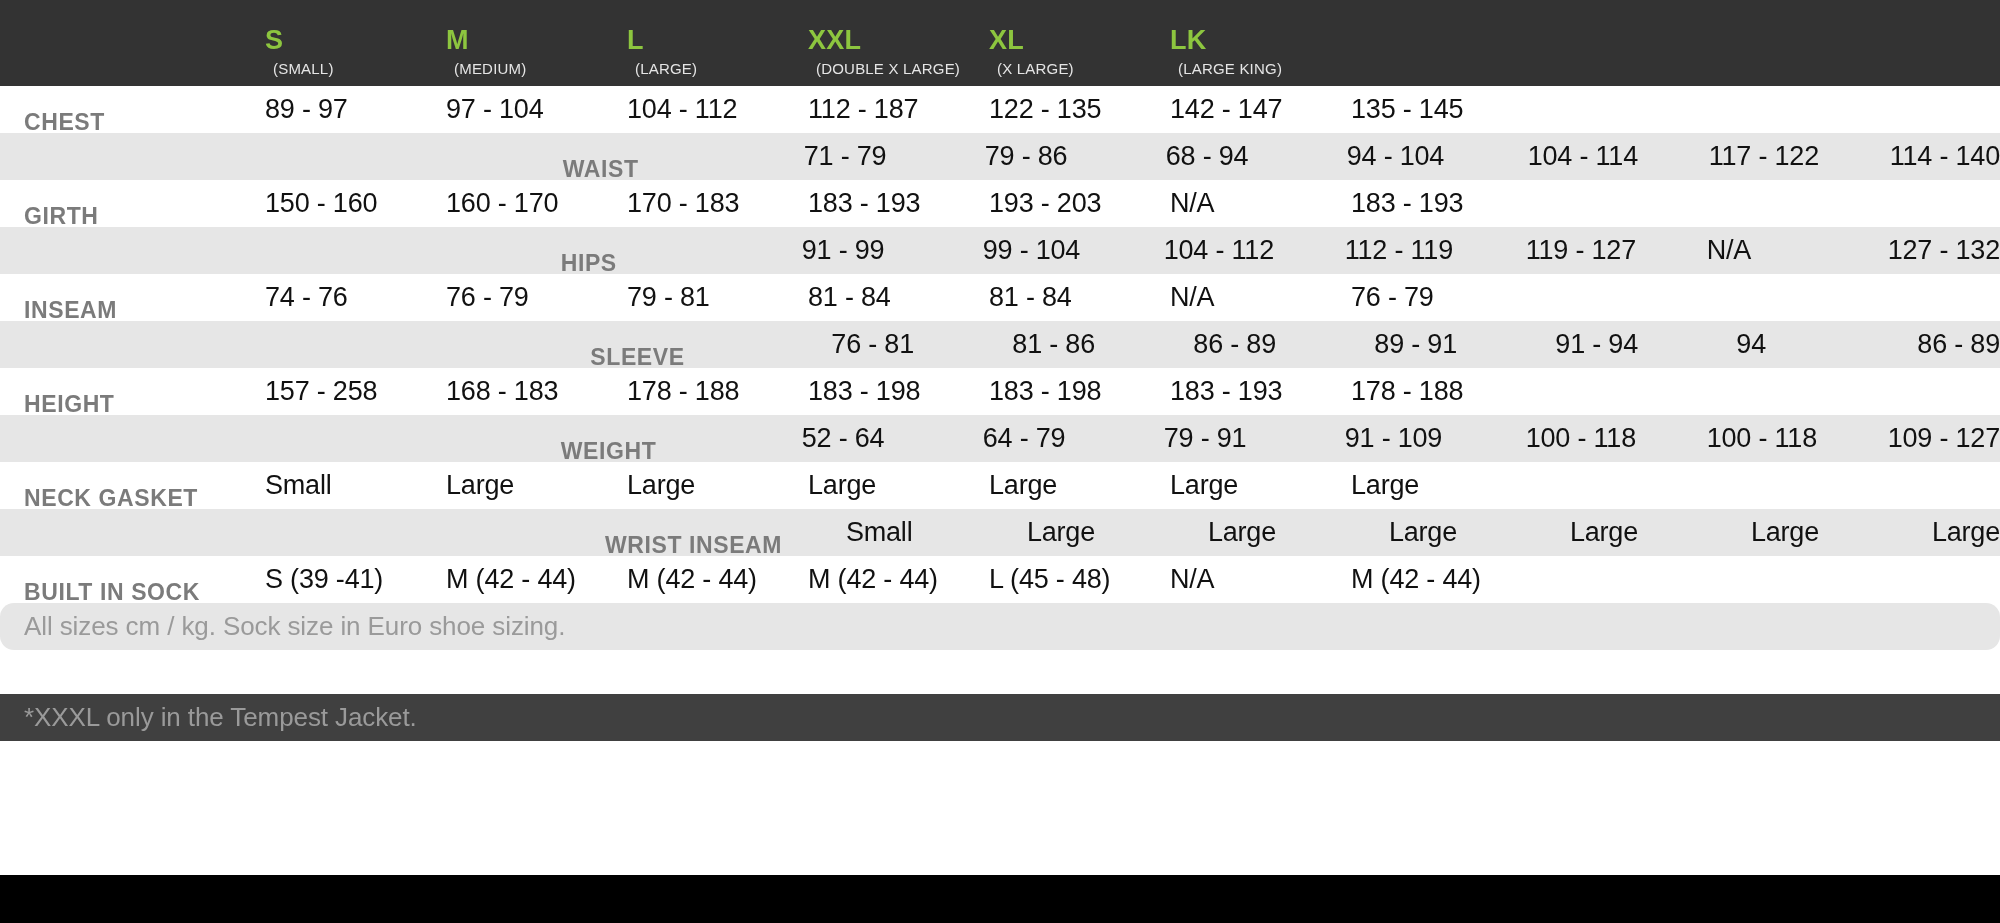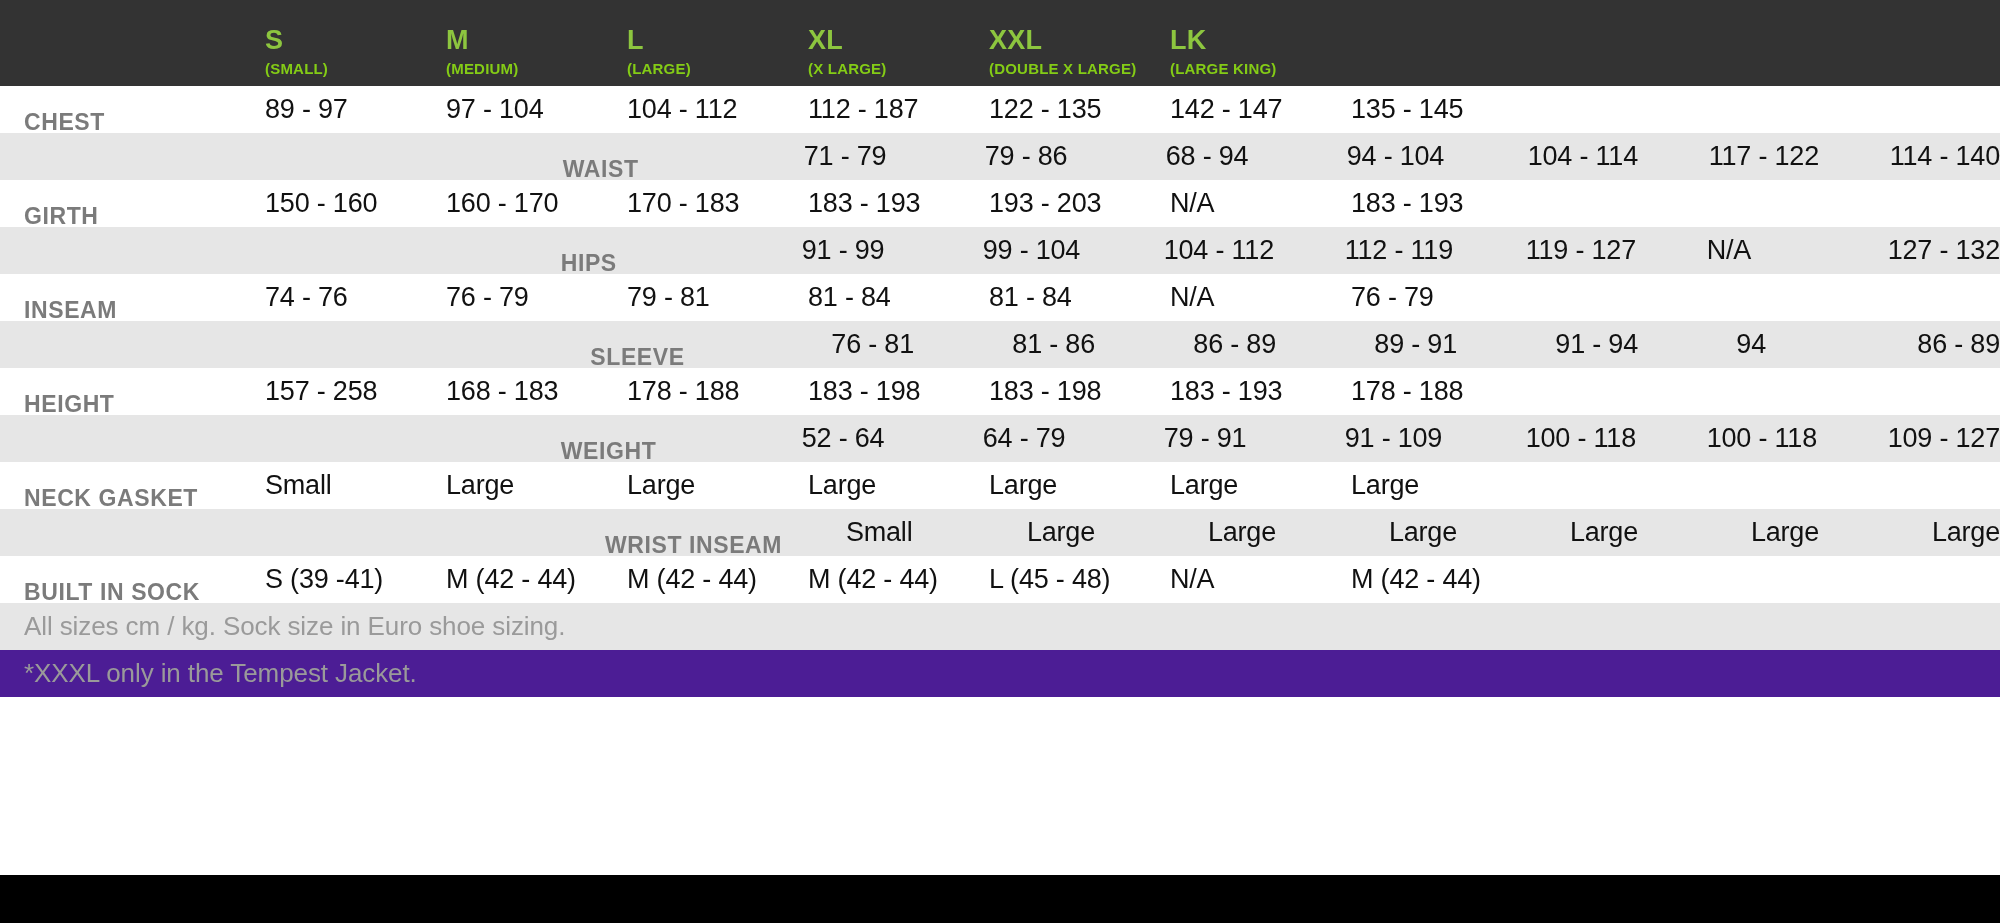--- a/index.html
+++ b/index.html
@@ -23,25 +23,26 @@
   .th-code {
     font-size:27px;
     font-weight:bold;
     color:#8DC63F;
     line-height:1.0;
     letter-spacing:0.3px;
   }
   .th-code .star { font-size:24px; }
   .th-desc {
     font-size:15px;
-    font-weight:bold;
-    color:#84cc16;
+    font-weight:normal;
+    color:#e5e5e5;
     line-height:1.0;
     margin-top:7px;
     letter-spacing:0.2px;
+    margin-left:8px;
   }
 
   
   .row { display:flex; align-items:center; flex:0 0 47px; height:47px; }
   .row.odd  { background:#ffffff; }
   .row.even { background:#e6e6e6;justify-content:flex-end; }
 
   .cell { flex:0 0 auto; }
   .c-label { flex:0 0 265px; padding-left:24px;margin-top:25px; }
   .c-data  { flex:0 0 181px; }
@@ -61,22 +62,22 @@
     white-space:nowrap;
     letter-spacing:-0.2px;
   }
 
   
   .note {
     display:flex; align-items:center;
     flex:0 0 47px; height:47px;
     padding-left:24px;
   }
-  .note.even { background:#e6e6e6; }
-  .note.odd  { background:#4c1d95; }
+  .note.even { background:#e6e6e6;border-radius:14px; }
+  .note.odd  { background:#404040;margin-top:44px; }
   .note-txt {
     font-size:26px;
     font-weight:300;
     color:#9a9a9a;
     letter-spacing:-0.1px;
     white-space:nowrap;
   }
 
   .spacer { flex:1 1 auto; background:#ffffff; }
   .footer-bar { flex:0 0 48px; height:48px; background:#000000; width:100%; }
@@ -94,26 +95,26 @@
     </div>
     <div class="cell c-data">
       <div class="th-code"><span>M</span><span class="star"></span></div>
       <div class="th-desc">(MEDIUM)</div>
     </div>
     <div class="cell c-data">
       <div class="th-code"><span>L</span><span class="star"></span></div>
       <div class="th-desc">(LARGE)</div>
     </div>
     <div class="cell c-data">
+      <div class="th-code"><span>XXL</span><span class="star"></span></div>
+      <div class="th-desc">(DOUBLE X LARGE)</div>
+    </div>
+    <div class="cell c-data">
       <div class="th-code"><span>XL</span><span class="star"></span></div>
       <div class="th-desc">(X LARGE)</div>
-    </div>
-    <div class="cell c-data">
-      <div class="th-code"><span>XXL</span><span class="star"></span></div>
-      <div class="th-desc">(DOUBLE X LARGE)</div>
     </div>
     <div class="cell c-data last">
       <div class="th-code"><span>LK</span><span class="star"></span></div>
       <div class="th-desc">(LARGE KING)</div>
     </div>
   </div>
 
   <div id="rows-container">
       <div class="row odd">
         <div class="cell c-label"><span class="lbl">CHEST</span></div>

